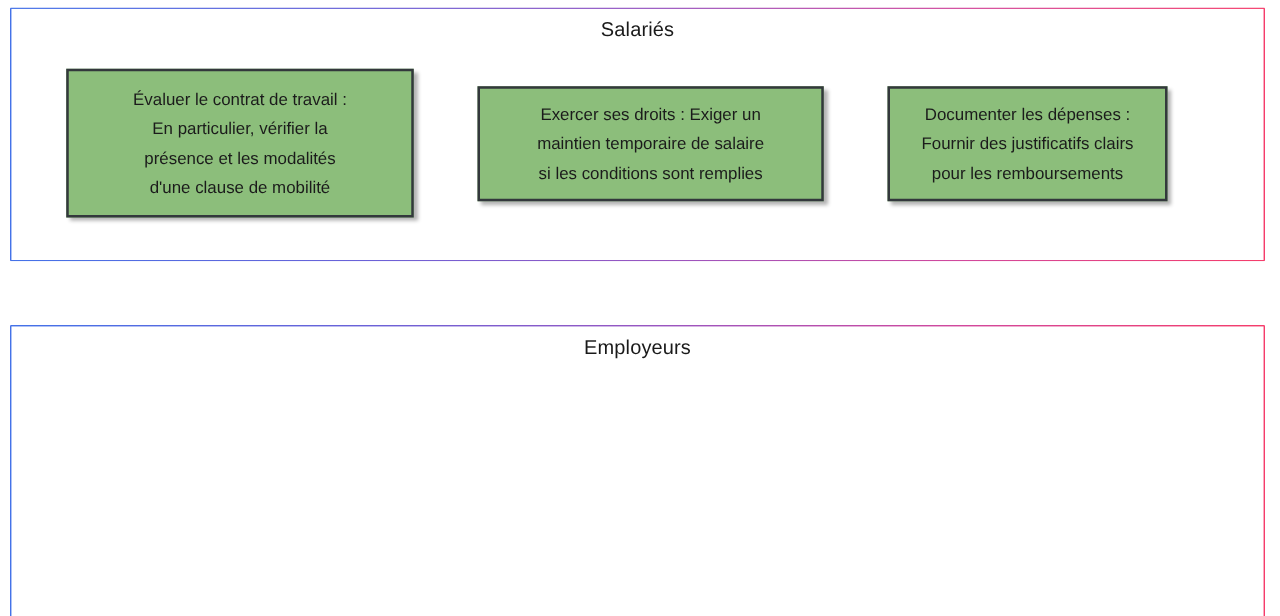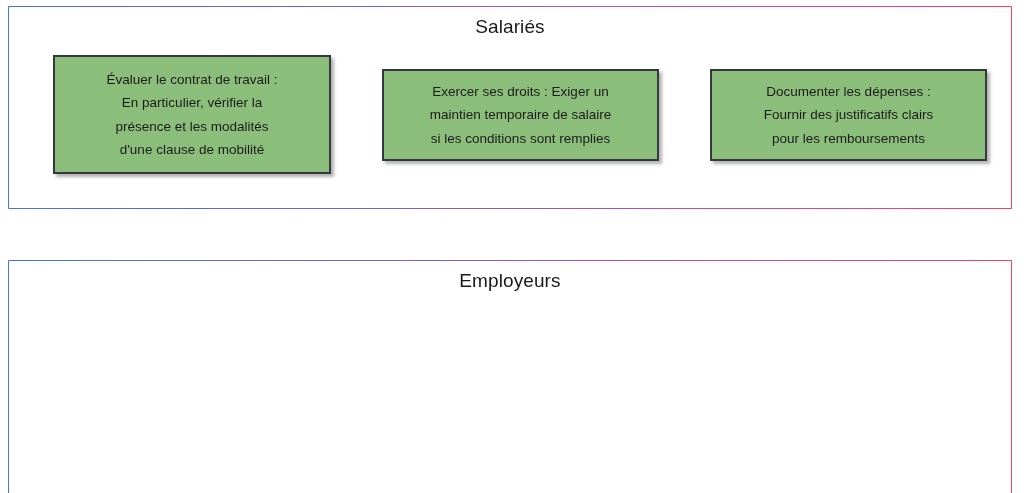--- a/index.html
+++ b/index.html
@@ -49,21 +49,21 @@
     top: 260px;
     width: 1004px;
     height: 290px;
   }
 
   .panel-title {
     position: absolute;
     left: 0;
     width: 100%;
     text-align: center;
-    font-size: 19px;
+    font-size: 16px;
     color: #1a1a1a;
     letter-spacing: 0.1px;
     line-height: 1;
     white-space: nowrap;
   }
   #panel-salaries .panel-title { top: 10px; }
   #panel-employeurs .panel-title { top: 10px; }
 
   
   .card {
@@ -82,21 +82,21 @@
     line-height: 1.72;
     color: #1b1b1b;
     white-space: pre-line;
   }
 
   .card.green { background: #8CBE7B; }
 
   
   #card-s1 { left: 44px;  top: 48px;  width: 278px; height: 119px; }
   #card-s2 { left: 373px; top: 62px;  width: 277px; height: 92px; }
-  #card-s3 { left: 701px; top: 62px;  width: 277px; height: 92px; }
+  #card-s3 { left: 701px; top: 62px;  width: 224px; height: 92px; }
 </style>
 </head>
 <body>
 
 <div class="canvas">
 
   <div class="panel" id="panel-salaries">
 
     <div class="panel-title">Salariés</div>
 

